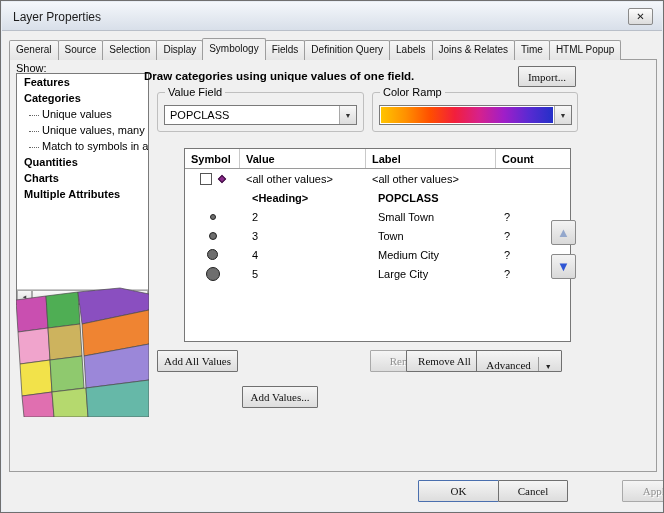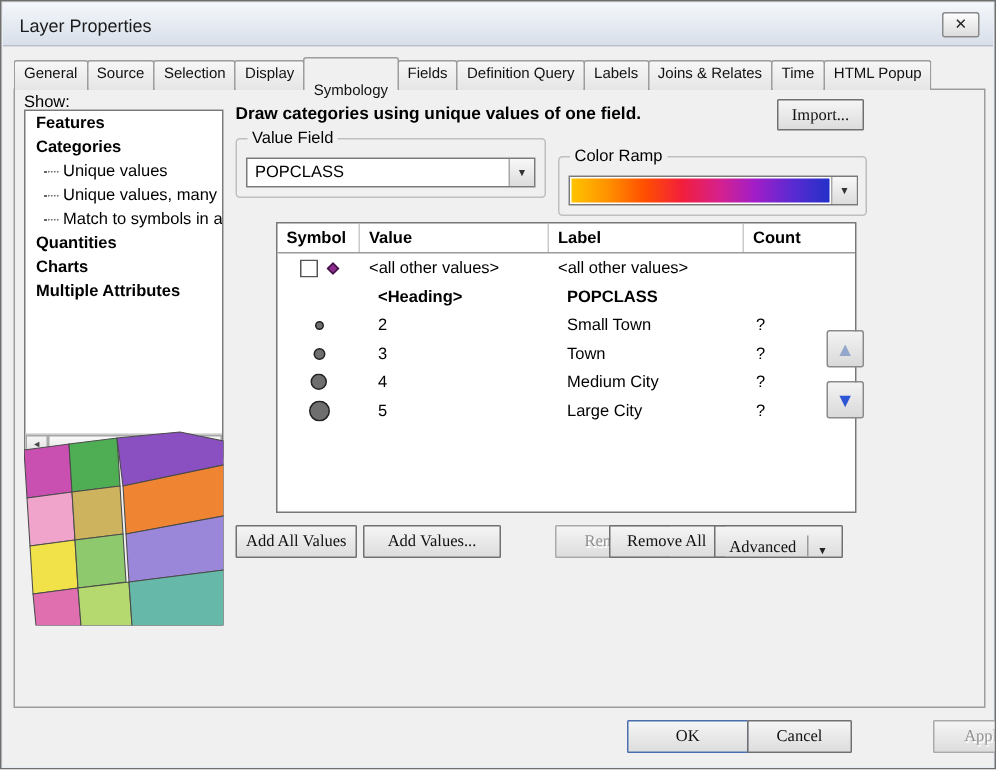--- a/index.html
+++ b/index.html
@@ -15,21 +15,21 @@
   .title { position:absolute; left:11px; top:8px; font-size:12px; color:#1c1c1c; }
   .close { position:absolute; right:9px; top:6px; width:25px; height:17px;
            background:linear-gradient(#fdfdfd,#dcdcdc); border:1px solid #8a8a8a; border-radius:2px;
            font-size:10px; line-height:14px; text-align:center; color:#222; cursor:default; }
 
   
   .tabs { position:absolute; left:8px; top:37px; height:22px; display:flex; align-items:flex-end; z-index:5; }
   .tab { height:20px; padding:3px 6px 0 6px; font-size:10px; white-space:nowrap;
          background:linear-gradient(#f7f7f7,#e5e5e5); border:1px solid #9d9d9d; border-bottom:none;
          border-radius:2px 2px 0 0; margin-right:-1px; color:#111; }
-  .tab.active { height:22px; background:#f0f0f0; z-index:6; position:relative; padding-top:16px;margin-top:16px; }
+  .tab.active { height:22px; background:#f0f0f0; z-index:6; position:relative; padding-top:4px;margin-top:16px; }
 
   
   .panel { position:absolute; left:8px; top:58px; width:648px; height:413px;
            background:#f0f0f0; border:1px solid #9d9d9d; z-index:1; }
 
   .show-label { position:absolute; left:6px; top:2px; }
 
   .listbox { position:absolute; left:6px; top:13px; width:133px; height:232px;
              background:#fff; border:1px solid #7a7a7a; overflow:hidden; }
   .tree-item { height:16px; line-height:16px; padding-left:7px; white-space:nowrap; overflow:hidden; }
@@ -40,33 +40,33 @@
   .hscroll { position:absolute; left:0; right:0; bottom:0; height:15px; background:#ececec;
              border-top:1px solid #c9c9c9; display:flex; }
   .sb-btn { width:15px; height:14px; background:linear-gradient(#f6f6f6,#dcdcdc); border:1px solid #a9a9a9;
             font-size:6px; line-height:12px; text-align:center; color:#444; flex:0 0 auto; }
   .sb-track { flex:1; position:relative; }
   .sb-thumb { position:absolute; left:0; top:0; width:62%; height:14px;
               background:linear-gradient(#fafafa,#dfdfdf); border:1px solid #a9a9a9; }
 
   .map { position:absolute; left:6px; top:224px; width:133px; height:133px; }
 
-  .heading { position:absolute; left:147px; top:10px; font-weight:bold; font-size:11.5px; white-space:nowrap; }
+  .heading { position:absolute; left:134px; top:10px; font-weight:bold; font-size:11.5px; white-space:nowrap; }
 
   
   .btn { font-family:Liberation Serif, serif; font-size:11px; color:#111;
          background:linear-gradient(#f5f5f5,#dddddd); border:1px solid #707070; border-radius:1px;
          cursor:default; }
   .btn.disabled { color:#929292; border-color:#a9a9a9; text-shadow:1px 1px 0 #fff;margin-left:44px; }
   .btn.import { position:absolute; left:508px; top:6px; width:58px; height:21px; }
 
   
   .group { position:absolute; border:1px solid #bfbfbf; border-radius:3px; height:40px; }
   .group.vf { left:147px; top:32px; width:207px; }
-  .group.cr { left:362px; top:44px; width:206px; }
+  .group.cr { left:362px; top:32px; width:206px; }
   .legend { position:absolute; top:-7px; left:7px; background:#f0f0f0; padding:0 3px; font-size:11px; }
 
   .combo { position:absolute; left:6px; top:12px; width:193px; height:20px; background:#fff;
            border:1px solid #7a7a7a; display:flex; }
   .combo-text { flex:1; padding:3px 0 0 5px; font-size:11px; overflow:hidden; white-space:nowrap; }
   .combo-arrow { width:17px; border-left:1px solid #a8a8a8; background:linear-gradient(#f8f8f8,#dcdcdc);
                  font-size:7px; display:flex; align-items:center; justify-content:center; color:#333; }
   .ramp-preview { flex:1; margin:1px; }
 
   
@@ -93,21 +93,21 @@
 
   .updown { position:absolute; left:541px; width:25px; height:25px;
             background:linear-gradient(#f3f3f3,#d9d9d9); border:1px solid #8a8a8a; border-radius:2px;
             text-align:center; }
   .updown.up { top:160px; }
   .updown.down { top:194px; }
   .updown span { font-size:13px; line-height:21px; }
 
   .btn.act { position:absolute; top:290px; height:22px; }
   .a1 { left:147px; width:81px; }
-  .a2 { left:232px; width:92px; }
+  .a2 { left:232px; width:76px;margin-top:36px; }
   .a3 { left:316px; width:76px; }
   .a4 { left:396px; width:77px; }
   .a5 { left:466px; width:86px; display:inline-flex; align-items:flex-end; justify-content:center; }
   .advsep { width:1px; height:14px; background:#9a9a9a; margin:0 6px 0 7px; display:inline-block; }
   .advcaret { font-size:7px; color:#222; }
 
   .btn.foot { position:absolute; top:479px; height:22px; }
   .ok { left:417px; width:81px; border-color:#4a6fae; }
   .cancel { left:497px; width:70px; }
   .apply { left:577px; width:69px; }

